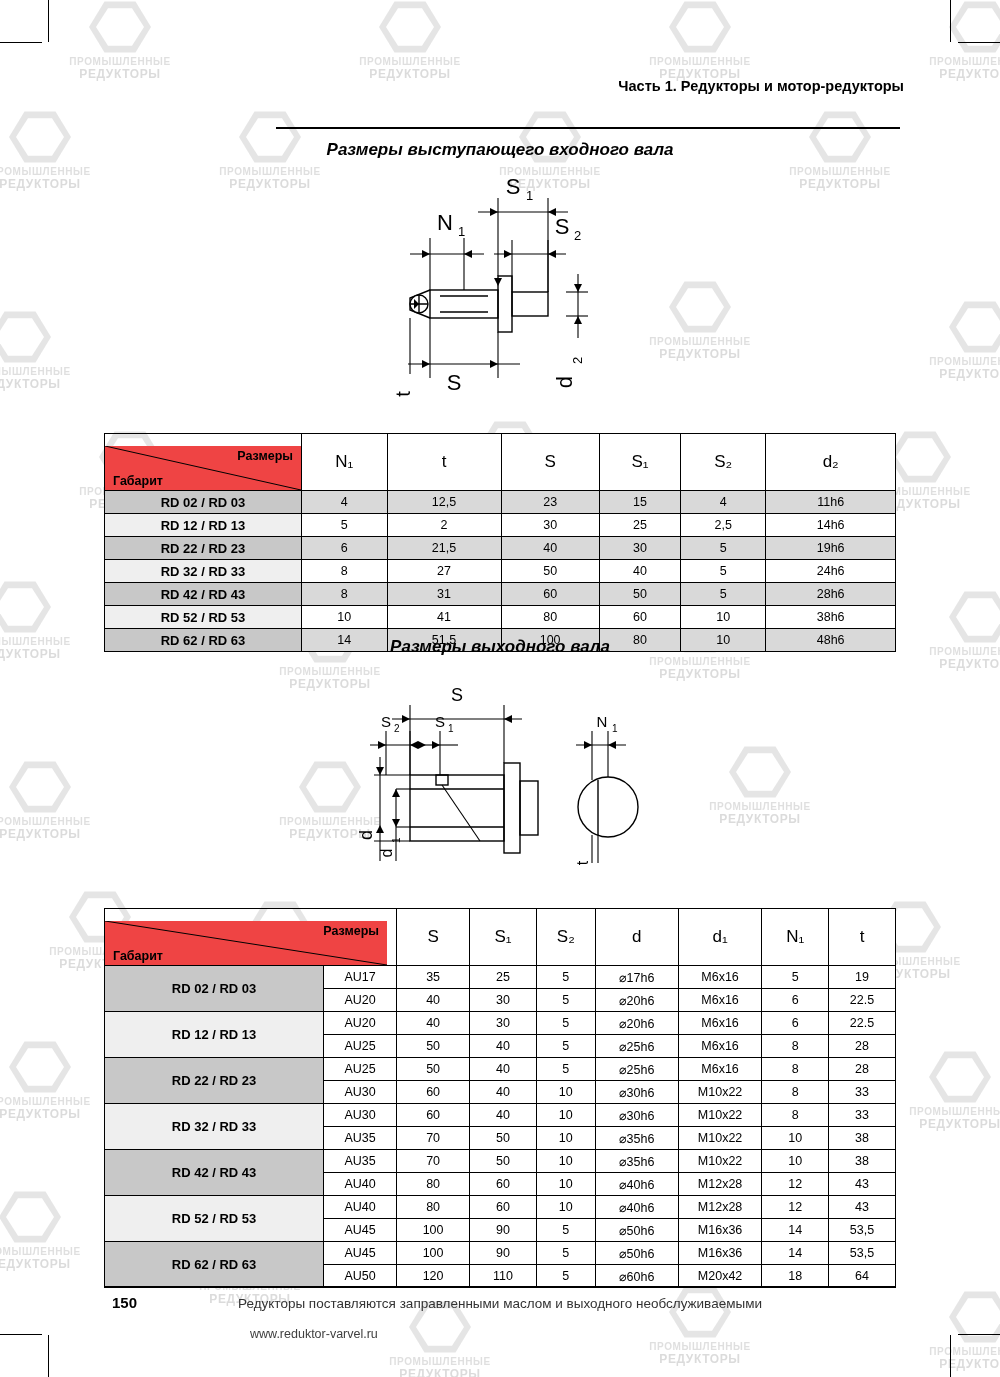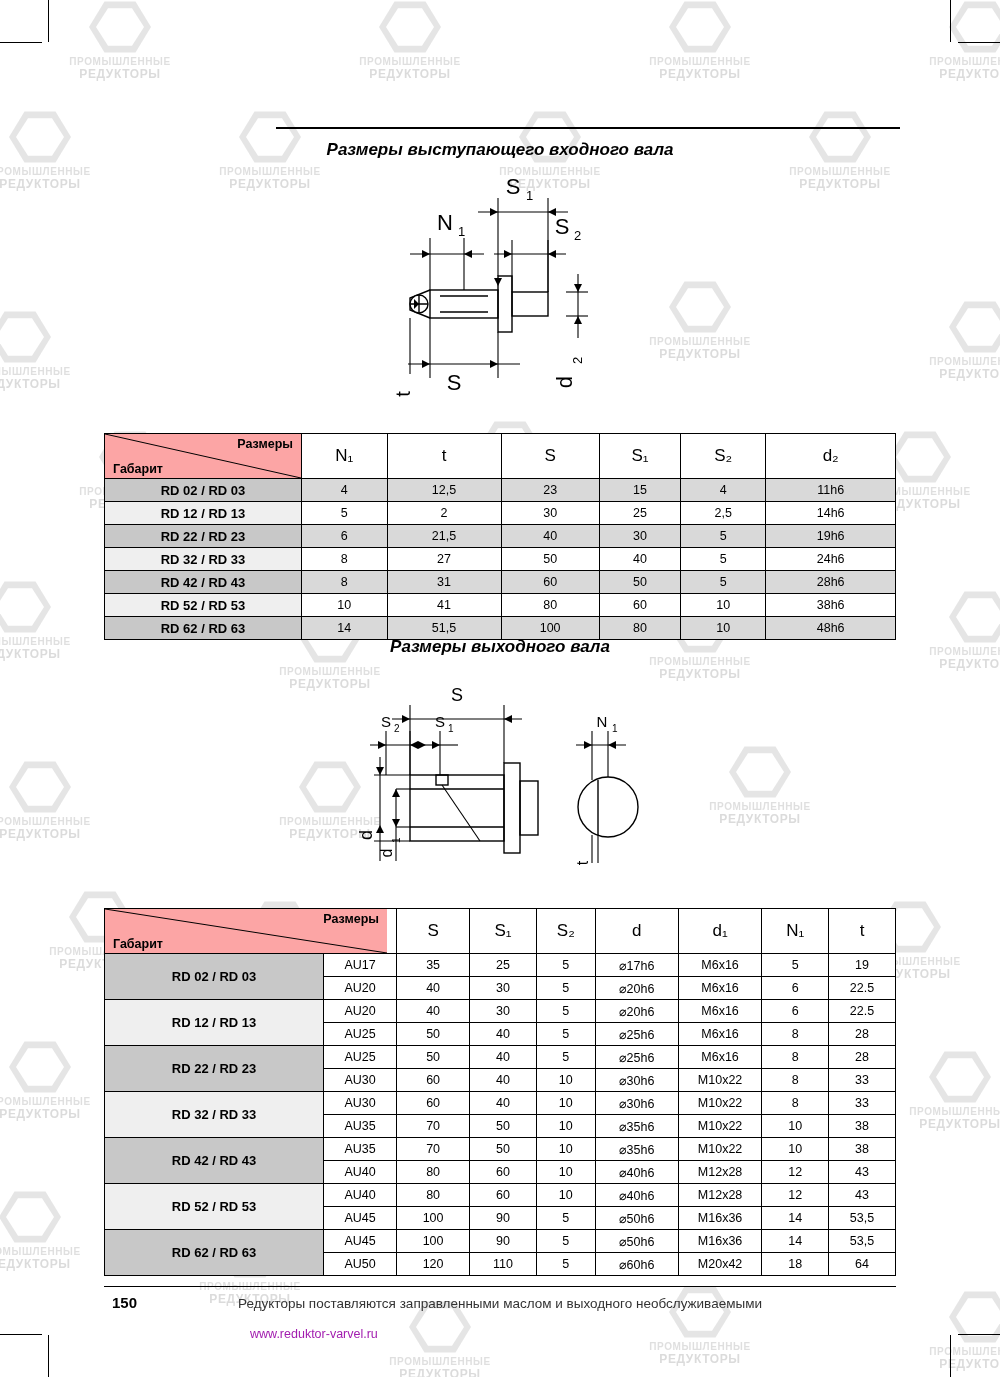--- a/index.html
+++ b/index.html
@@ -116,23 +116,24 @@
     text-align: center;
     padding: 0;
     height: 22px;
     font-weight: normal;
   }
   .t-in { left: 104px; top: 433px; width: 792px; }
   .t-out { left: 104px; top: 908px; width: 792px; }
 
   .corner {
     position: relative;
-    background: #fca5a5;
+    background: #ef4444;
     width: 196px;
     height: 44px;
+    margin-top: 12px;
   }
   .corner .cdiag {
     position: absolute;
     left: 0; top: 0;
     width: 100%; height: 100%;
     overflow: hidden;
   }
   .corner .cdiag svg { display: block; }
   .corner .lab-r {
     position: absolute;
@@ -180,21 +181,21 @@
     top: 1296px;
     text-align: center;
     font-size: 13.5px;
     color: #333;
   }
   .foot-url {
     position: absolute;
     left: 250px;
     top: 1327px;
     font-size: 12.5px;
-    color: #a21caf;
+    color: #404040;
   }
 
   
   .drawing { position: absolute; }
   #drw-in { left: 370px; top: 168px; }
   #drw-out { left: 330px; top: 685px; }
 </style>
 </head>
 <body>
 
@@ -374,20 +375,21 @@
 <div class="crop" style="left:950px; top:0;     width:1px; height:42px;"></div>
 <div class="crop" style="left:958px; top:42px;  width:42px; height:1px;"></div>
 <div class="crop" style="left:48px;  top:1335px;width:1px; height:42px;"></div>
 <div class="crop" style="left:0;     top:1334px;width:42px; height:1px;"></div>
 <div class="crop" style="left:950px; top:1335px;width:1px; height:42px;"></div>
 <div class="crop" style="left:958px; top:1334px;width:42px; height:1px;"></div>
 
 <div class="content">
 
   <div class="header">
+    <div class="h1">Часть 1. Редукторы и мотор-редукторы</div>
   </div>
   <div class="header-rule"></div>
 
   <div class="section-title" id="title-input">Размеры выступающего входного вала</div>
 
   <div class="drawing" id="drw-in">
     <svg width="280" height="240" viewBox="0 0 280 240">
 
       <g fill="none" stroke="#000" stroke-width="1.4">
 

